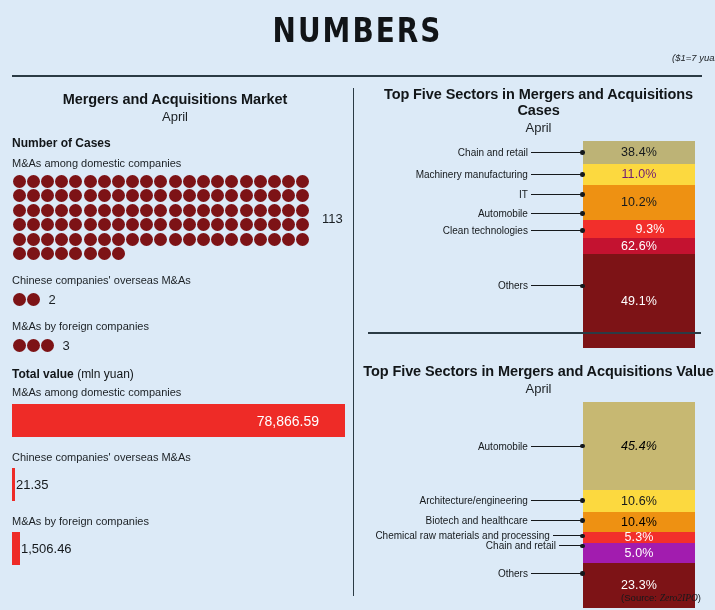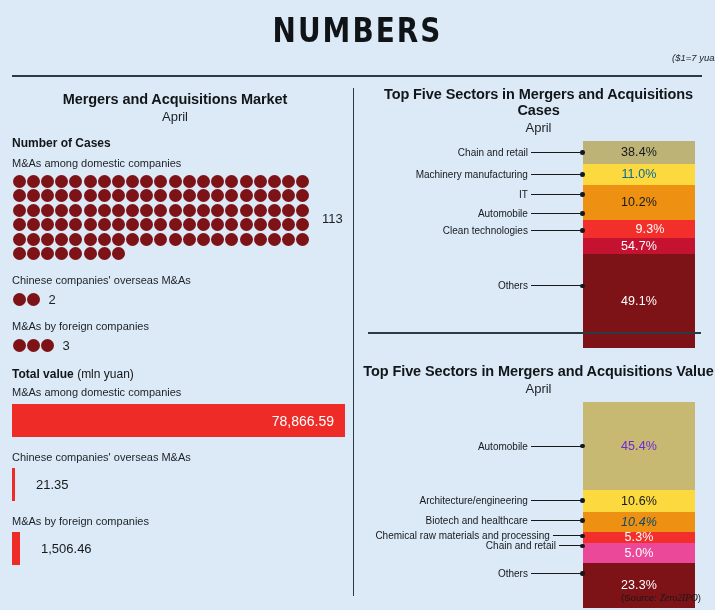--- a/index.html
+++ b/index.html
@@ -114,34 +114,34 @@
   }
 
   .value-bar-big {
     height: 33px;
     background: #ee2b27;
     display: flex;
     align-items: center;
     justify-content: flex-end;
     color: #ffffff;
     font-size: 14px;
-    padding-right: 11px;
+    padding-right: 26px;
     box-sizing: border-box;
   }
   .value-bar-small {
     display: flex;
     align-items: center;
   }
   .vbar {
     background: #ee2b27;
   }
   .vlabel {
     font-size: 13px;
     color: #15191c;
-    margin-left: 21px;
+    margin-left: 1px;
   }
 
   
   #right-col {
     position: absolute;
     left: 362px; top: 86px;
     width: 353px; height: 522px;
   }
   #mid-rule {
     position: absolute;
@@ -388,30 +388,30 @@
 <div id="right-col">
 
   <div class="panel-title">Top Five Sectors in Mergers and Acquisitions Cases</div>
   <div class="panel-sub">April</div>
   <div class="stack-wrap" id="cases-stack-wrap" style="height:208px; margin-top:6px;">
     <div class="stack-bar" id="cases-stack" style="top: 0px; height: 192px;">
         <div class="seg" style="height: 22.848px; background: rgb(189, 179, 118);">
           <span class="seg-val" style="color: rgb(21, 25, 28);">38.4%</span>
         </div>
         <div class="seg" style="height: 21.12px; background: rgb(252, 217, 63);">
-          <span class="seg-val" style="color: #0369a1;">11.0%</span>
+          <span class="seg-val" style="color: #701a75;">11.0%</span>
         </div>
         <div class="seg" style="height: 35px; background: rgb(238, 145, 18);">
           <span class="seg-val" style="color: rgb(21, 25, 28);">10.2%</span>
         </div>
         <div class="seg" style="height: 17.856px; background: rgb(242, 47, 43);">
           <span class="seg-val" style="color: rgb(255, 255, 255); margin-left: 22px;">9.3%</span>
         </div>
         <div class="seg" style="height: 16.32px; background: rgb(196, 18, 48);">
-          <span class="seg-val" style="color: rgb(255, 255, 255);">54.7%</span>
+          <span class="seg-val" style="color: rgb(255, 255, 255);">62.6%</span>
         </div>
         <div class="seg" style="height: 94.272px; background: rgb(125, 19, 22);">
           <span class="seg-val" style="color: rgb(255, 255, 255);">49.1%</span>
         </div>
       </div>
   <div class="leader" style="top: 5.424px; left: 0px; width: 223px;">
         <span class="leader-text">Chain and retail</span>
         <span class="leader-line" style="width: 50px;"></span>
         <span class="leader-dot"></span>
       </div>
@@ -440,32 +440,32 @@
         <span class="leader-line" style="width: 50px;"></span>
         <span class="leader-dot"></span>
       </div>
     </div>
 
   <div class="panel-title" style="margin-top:14px;">Top Five Sectors in Mergers and Acquisitions Value</div>
   <div class="panel-sub">April</div>
   <div class="stack-wrap" id="value-stack-wrap" style="height:200px; margin-top:6px;">
     <div class="stack-bar" id="value-stack" style="top: 0px; height: 194px;">
         <div class="seg" style="height: 88.076px; background: rgb(199, 184, 114);">
-          <span class="seg-val" style="color: #6d28d9;">45.4%</span>
+          <span class="seg-val" style="color: #000000; font-style: italic;">45.4%</span>
         </div>
         <div class="seg" style="height: 22px; background: rgb(252, 217, 63);">
           <span class="seg-val" style="color: rgb(21, 25, 28);">10.6%</span>
         </div>
         <div class="seg" style="height: 20.176px; background: rgb(238, 145, 18);">
-          <span class="seg-val" style="color: #0c4a6e; font-style: italic;">10.4%</span>
+          <span class="seg-val" style="color: #000000;">10.4%</span>
         </div>
         <div class="seg" style="height: 10.282px; background: rgb(242, 47, 43);">
           <span class="seg-val" style="color: rgb(255, 255, 255);">5.3%</span>
         </div>
-        <div class="seg" style="height: 20px; background: #ec4899;">
+        <div class="seg" style="height: 20px; background: #a21caf;">
           <span class="seg-val" style="color: rgb(255, 255, 255);">5.0%</span>
         </div>
         <div class="seg" style="height: 45.202px; background: rgb(125, 19, 22);">
           <span class="seg-val" style="color: rgb(255, 255, 255);">23.3%</span>
         </div>
       </div>
   <div class="leader" style="top: 38.038px; left: 0px; width: 223px;">
         <span class="leader-text">Automobile</span>
         <span class="leader-line" style="width: 50px;"></span>
         <span class="leader-dot"></span>

